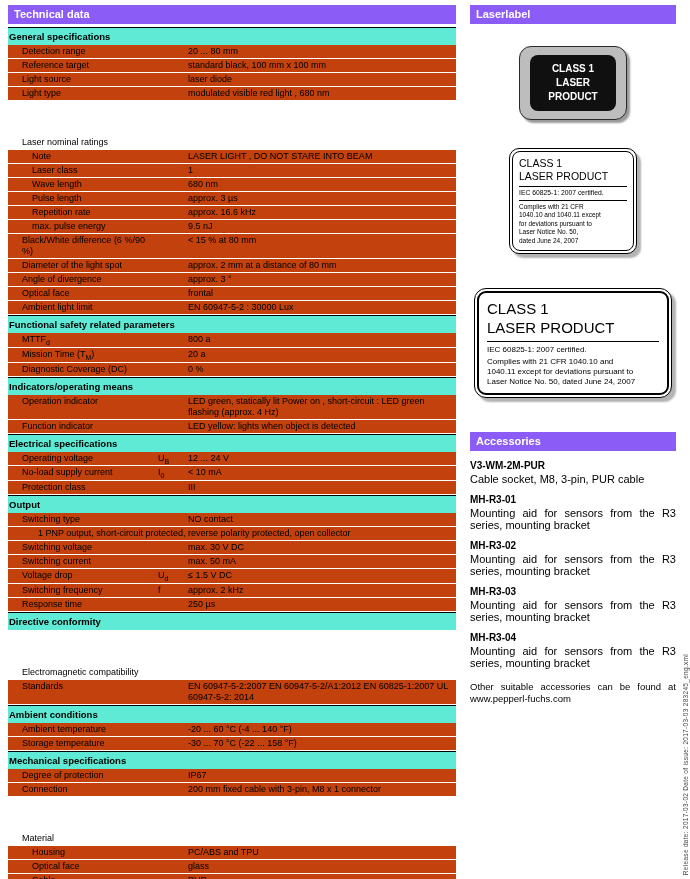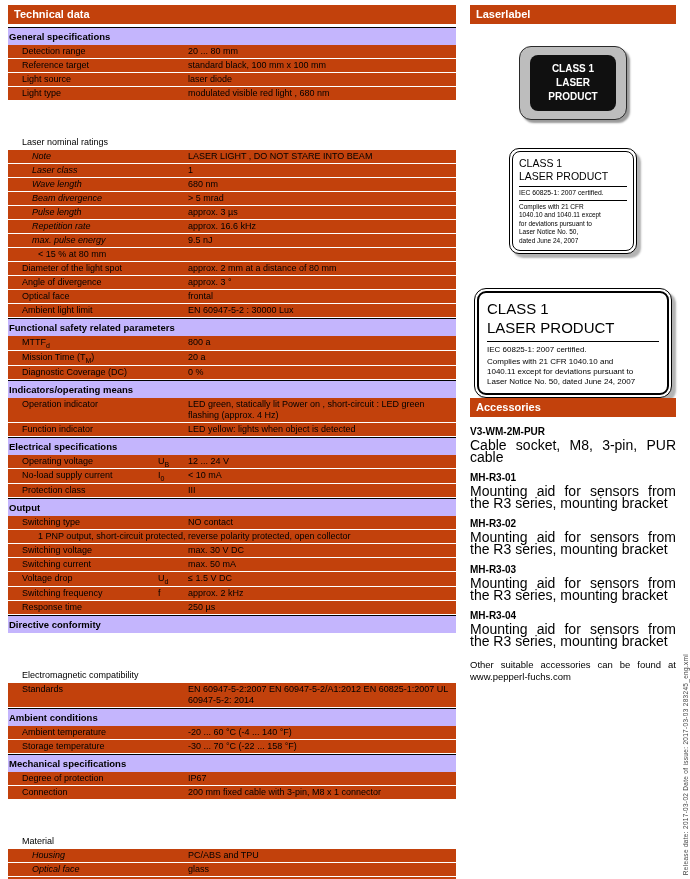--- a/index.html
+++ b/index.html
@@ -2,32 +2,32 @@
 <html><head>
 <meta charset="utf-8">
 <style>
   * { box-sizing: border-box; margin: 0; padding: 0; }
   html,body { width:690px; height:879px; background:#fff; overflow:hidden;
     font-family:"Liberation Sans", sans-serif; color:#000; position:relative; }
   .page { display:flex; padding:5px 10px 0 8px; gap:14px; }
   .col-left { width:448px; flex:none; }
   .col-right { width:206px; flex:none; }
 
-  .bar { background:#c2410c; color:#fff; font-size:11px; font-weight:bold;
+  .bar { background:#8b5cf6; color:#fff; font-size:11px; font-weight:bold;
     padding:3px 6px 4px; margin-bottom:3px; }
-  .bar-accessories { }
+  .bar-accessories { margin-top:34px; }
 
   
   .section-header { font-weight:bold; font-size:9.5px; border-top:1px solid #000;
-    padding:3px 2px 3px 1px; margin-top:1px; background:#c4b5fd; }
+    padding:3px 2px 3px 1px; margin-top:1px; background:#5eead4; }
   .row { display:flex; background:#c2410c; margin-bottom:1px; font-size:9px;
     line-height:11px; padding:1px 0; }
   .row.group { background:transparent;margin-top:36px; }
   .row-label { width:150px; flex:none; padding-left:14px; }
-  .row-label.ind2 { padding-left:24px;font-style:italic; }
+  .row-label.ind2 { padding-left:24px; }
   .row-symbol { width:30px; flex:none; }
   .row-value { flex:1; padding-right:4px; }
   sub { font-size:7px; line-height:1; }
 
   
   .lbl1-outer { width:108px; margin:22px auto 28px; background:#bdbdbd;
     border:1px solid #2a2a2a; border-radius:12px; padding:8px 10px;
     box-shadow:3px 3px 2px #9a9a9a; }
   .lbl1-inner { background:#101010; border-radius:8px; color:#fff; font-weight:bold;
     font-size:10px; line-height:14px; text-align:center; padding:7px 2px;
@@ -46,21 +46,21 @@
     padding:2px; box-shadow:4px 4px 2px #b3b3b3; background:#fff; }
   .lbl3-in { border:2px solid #000; border-radius:9px; padding:6px 8px; }
   .lbl3-head { font-size:15px; line-height:19px; white-space:pre-line; }
   .lbl3-cert { font-size:8px; line-height:10px; border-top:1px solid #000;
     margin-top:4px; padding-top:3px; }
   .lbl3-comp { font-size:8px; line-height:10px; margin-top:2px; white-space:pre-line; }
 
   
   .acc-item { margin-bottom:7px; }
   .acc-model { font-weight:bold; font-size:10px; margin:9px 0 2px; }
-  .acc-desc { font-size:14px; line-height:12px; text-align:justify; }
+  .acc-desc { font-size:11px; line-height:12px; text-align:justify; }
   .acc-footer { font-size:9.5px; line-height:12px; margin-top:12px; text-align:justify; }
 
   .side-note { position:absolute; right:1px; bottom:4px; writing-mode:vertical-rl;
     transform:rotate(180deg); font-size:6.5px; color:#444; letter-spacing:.3px; }
 </style>
 </head>
 <body>
 
 <div class="page">
 
@@ -102,40 +102,36 @@
           <div class="row-label ind2">Laser class</div>
           <div class="row-symbol"></div>
           <div class="row-value">1</div>
         </div>
         <div class="row">
           <div class="row-label ind2">Wave length</div>
           <div class="row-symbol"></div>
           <div class="row-value">680 nm</div>
         </div>
         <div class="row">
-          <div class="row-label ind2">Beam divergence</div>
-          <div class="row-symbol"></div>
-          <div class="row-value">&gt; 5 mrad</div>
-        </div>
-        <div class="row">
           <div class="row-label ind2">Pulse length</div>
           <div class="row-symbol"></div>
           <div class="row-value">approx. 3 µs</div>
         </div>
         <div class="row">
           <div class="row-label ind2">Repetition rate</div>
           <div class="row-symbol"></div>
           <div class="row-value">approx. 16.6 kHz</div>
         </div>
         <div class="row">
           <div class="row-label ind2">max. pulse energy</div>
           <div class="row-symbol"></div>
           <div class="row-value">9.5  nJ</div>
         </div>
         <div class="row">
+          <div class="row-label">Black/White difference (6 %/90 %)</div>
           <div class="row-symbol"></div>
           <div class="row-value">&lt; 15 % at 80  mm</div>
         </div>
         <div class="row">
           <div class="row-label">Diameter of the light spot</div>
           <div class="row-symbol"></div>
           <div class="row-value">approx. 2 mm at a distance of 80 mm</div>
         </div>
         <div class="row">
           <div class="row-label">Angle of divergence</div>

